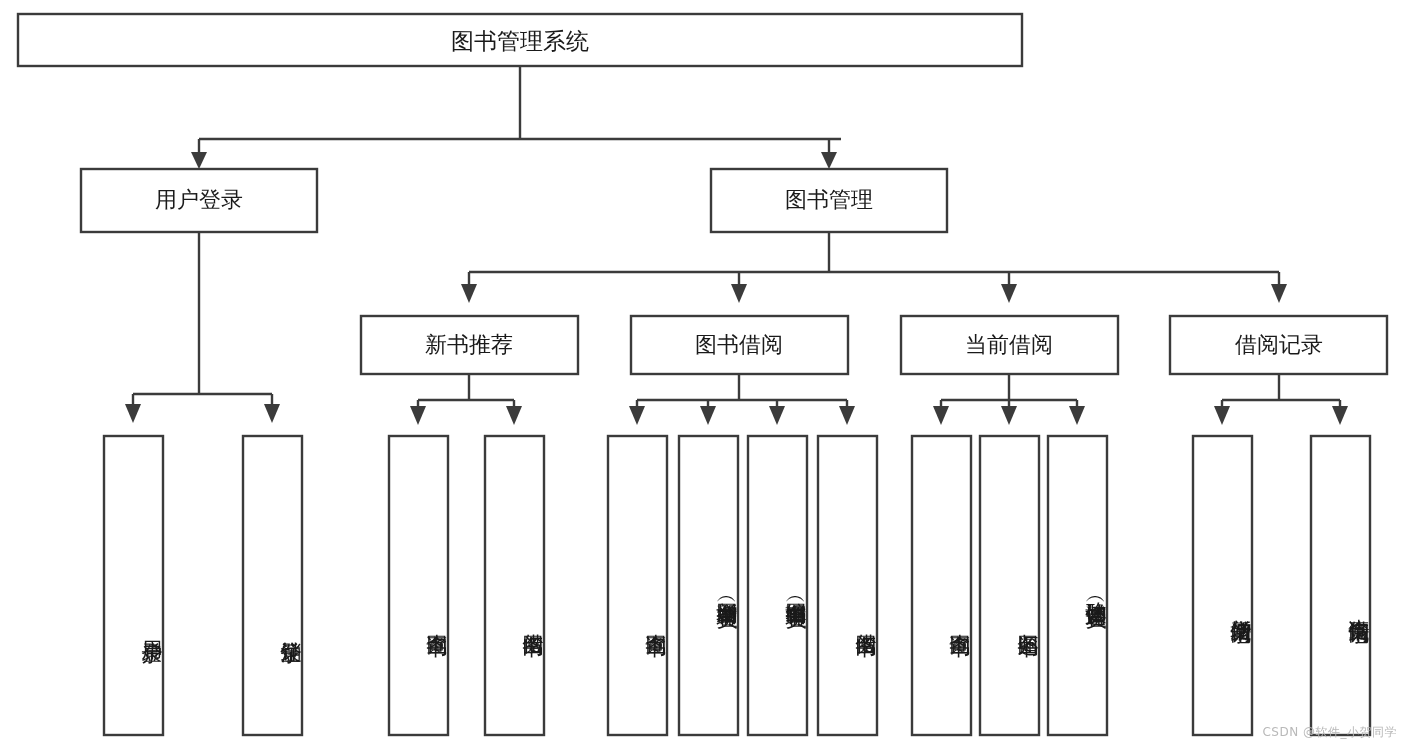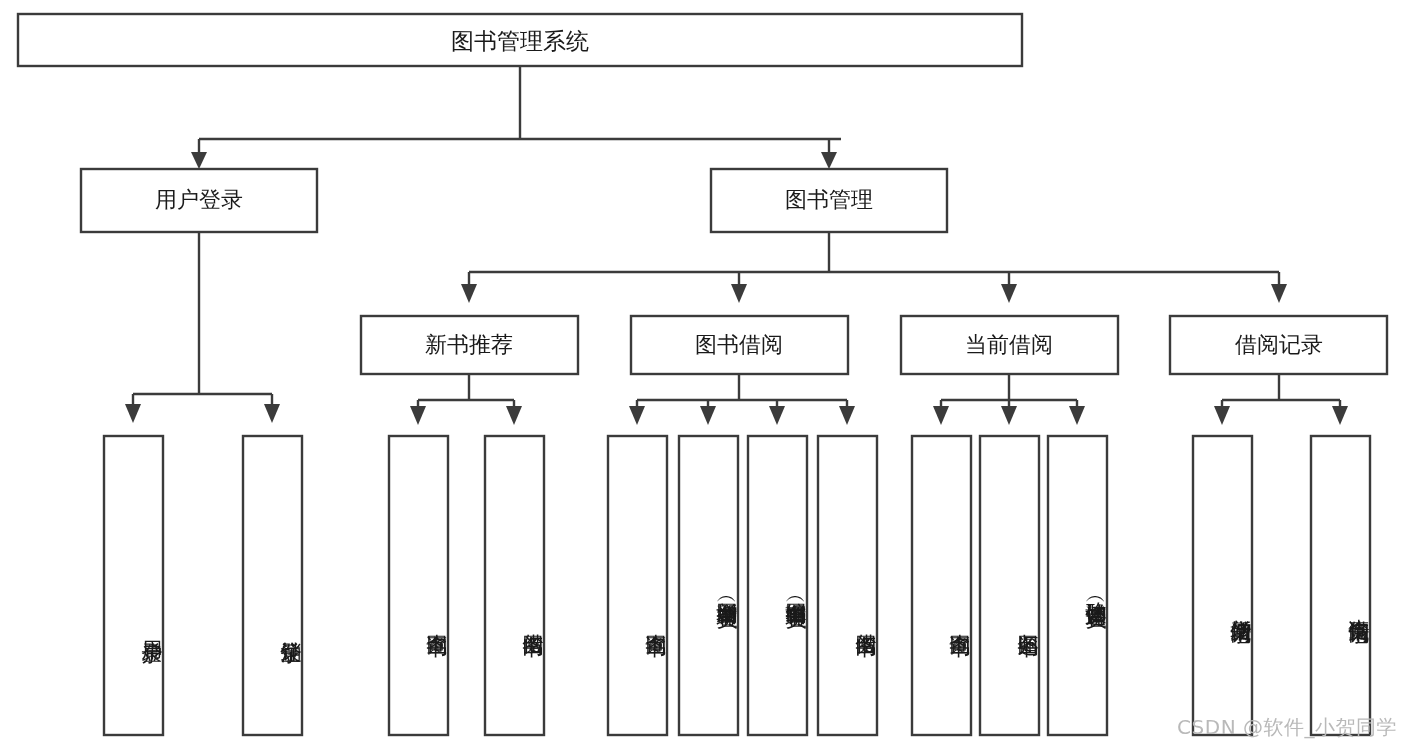--- a/index.html
+++ b/index.html
@@ -68,21 +68,21 @@
     justify-content: center;
     white-space: nowrap;
     pointer-events: none;
     user-select: none;
   }
   .watermark {
     position: absolute;
     right: 8px;
     bottom: 6px;
     font-family: "DejaVu Sans", "Liberation Sans", sans-serif;
-    font-size: 20px;
+    font-size: 12px;
     color: #b9b9b9;
     letter-spacing: 0.5px;
     white-space: nowrap;
   }
 </style>
 </head>
 <body>
 
 <div id="diagram-root">
 

